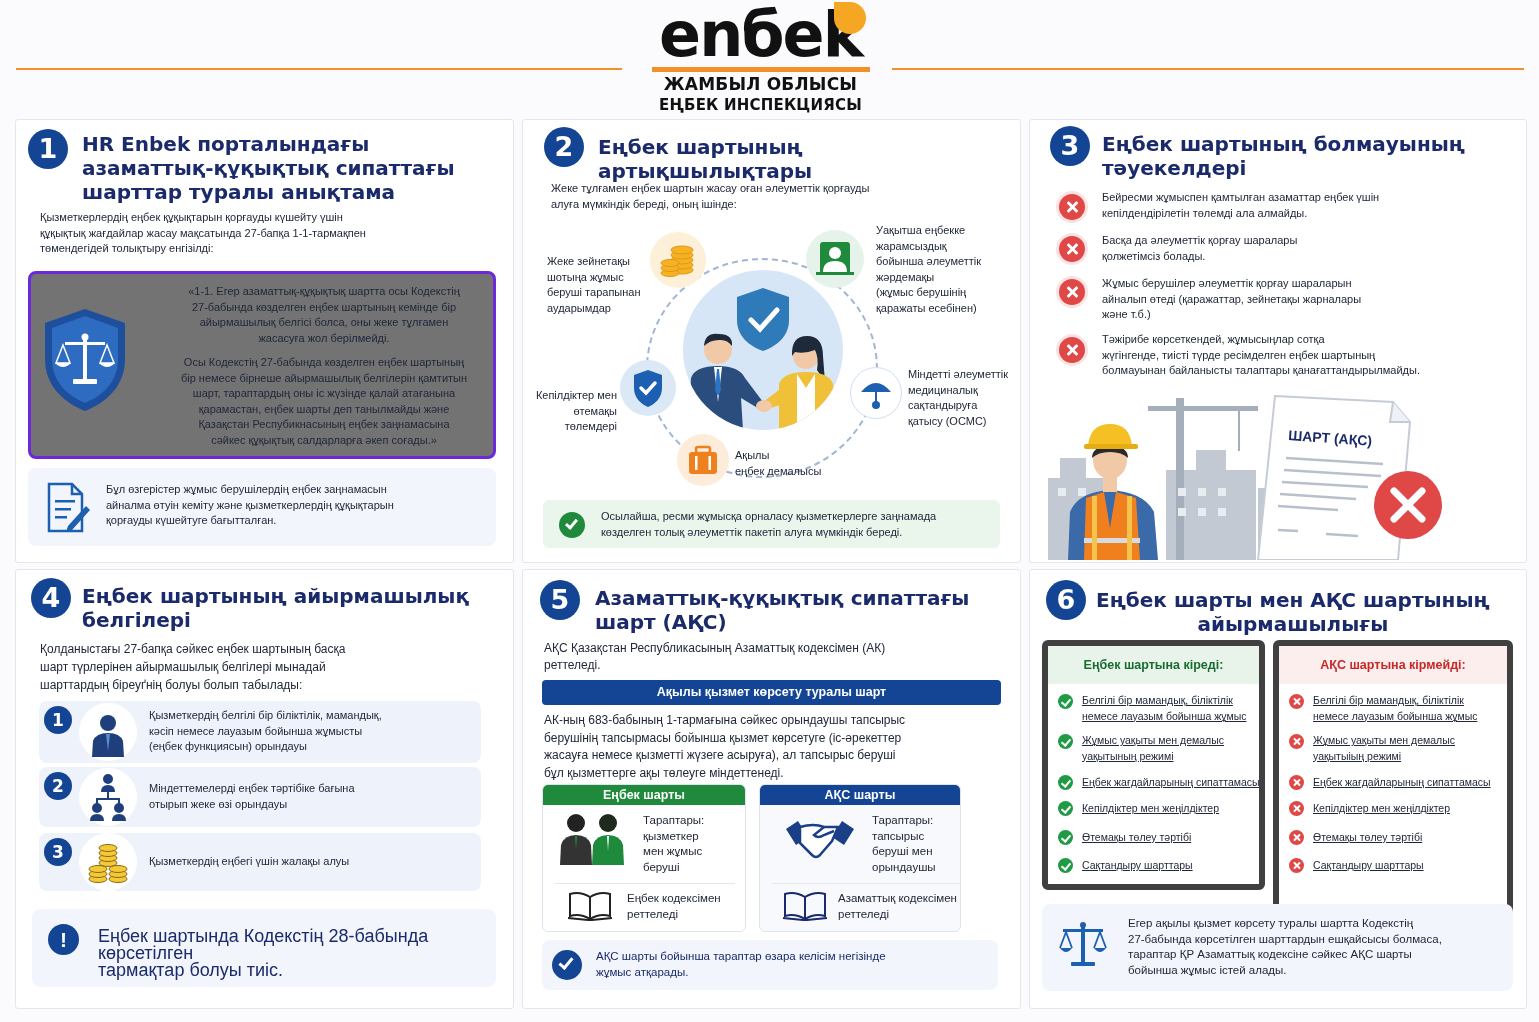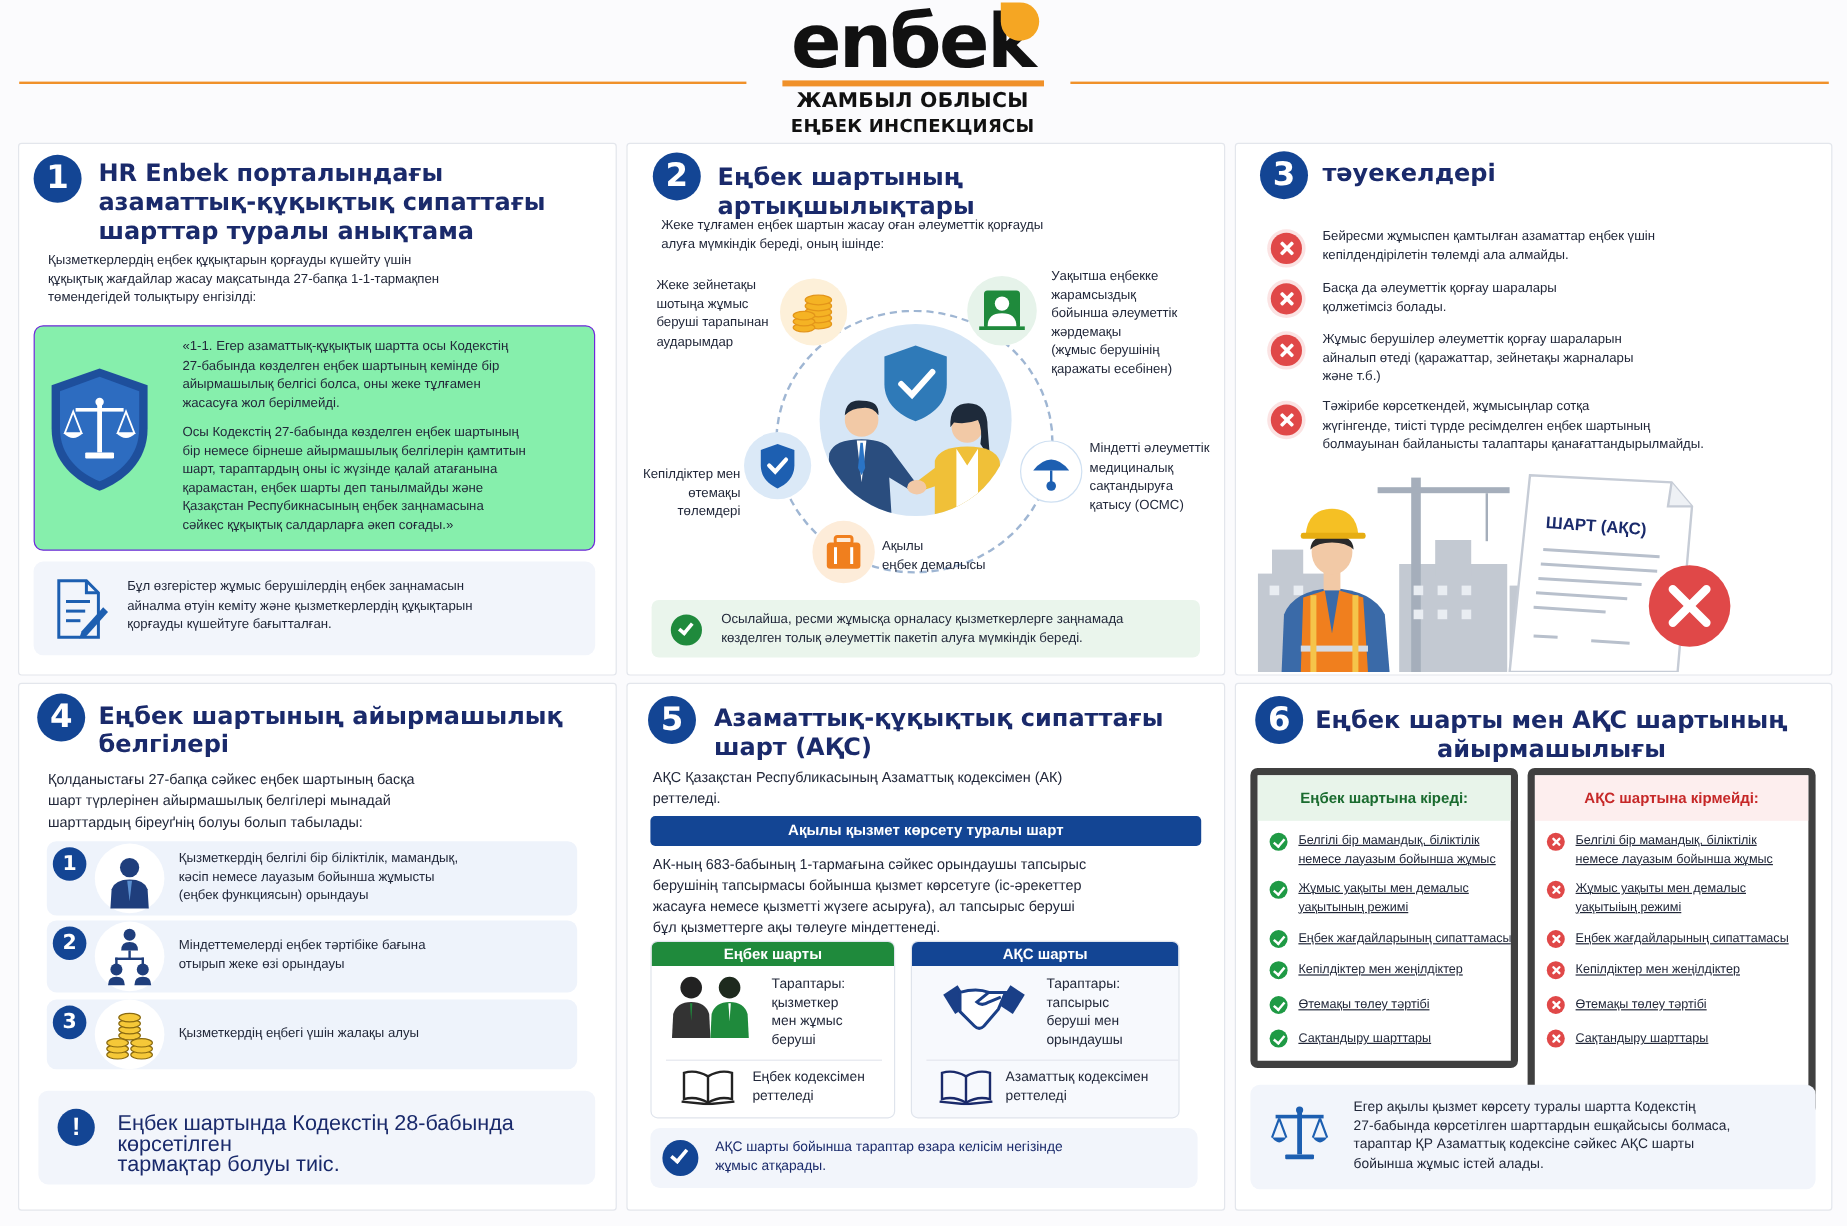--- a/index.html
+++ b/index.html
@@ -25,21 +25,21 @@
   .p3 { left: 1029px; top: 119px; width: 498px; height: 444px; }
   .p4 { left: 15px; top: 569px; width: 499px; height: 440px; }
   .p5 { left: 522px; top: 569px; width: 499px; height: 440px; }
   .p6 { left: 1029px; top: 569px; width: 498px; height: 440px; }
 
   .num { position: absolute; width: 40px; height: 40px; border-radius: 50%; background: #134594; color: #fff; font-weight: bold; font-size: 27px; text-align: center; line-height: 40px; font-family: "DejaVu Sans", sans-serif; }
   .ptitle { position: absolute; font-family: "DejaVu Sans", sans-serif; font-weight: bold; color: #1a2a6b; font-size: 20px; line-height: 24px; }
   .txt { position: absolute; font-size: 12.5px; line-height: 16.5px; color: #22283a; }
   .txt.sm { font-size: 11px; line-height: 15.5px; }
 
-  .tint-box { position: absolute; background: #86efac; border-radius: 8px; border: 1px solid #6d28d9; }
+  .tint-box { position: absolute; background: #737373; border-radius: 8px; border: 3px solid #6d28d9; text-align: center; }
   .soft-box { position: absolute; background: #f2f5fb; border-radius: 8px; }
 
   
   .circ { position: absolute; border-radius: 50%; }
   .xmark { position: absolute; width: 26px; height: 26px; border-radius: 50%; background: #e04848; box-shadow: 0 0 0 3px #fbe3e3; }
   .xmark::before, .xmark::after { content: ""; position: absolute; left: 12px; top: 6px; width: 3px; height: 14px; background: #fff; border-radius: 1px; }
   .xmark::before { transform: rotate(45deg); }
   .xmark::after { transform: rotate(-45deg); }
   .xmark.small { width: 15px; height: 15px; box-shadow: none; }
   .xmark.small::before, .xmark.small::after { left: 6.5px; top: 3px; width: 2px; height: 9px; }
@@ -167,21 +167,21 @@
           <ellipse cx="32" cy="33" rx="11" ry="4"></ellipse>
           <ellipse cx="32" cy="28" rx="11" ry="4"></ellipse>
           <ellipse cx="32" cy="23" rx="11" ry="4"></ellipse>
           <ellipse cx="32" cy="18" rx="11" ry="4"></ellipse>
         <ellipse cx="20" cy="41" rx="9" ry="3.5"></ellipse>
           <ellipse cx="20" cy="36" rx="9" ry="3.5"></ellipse>
           <ellipse cx="20" cy="31" rx="9" ry="3.5"></ellipse>
       </g>
     </svg>
   </div>
-  <div class="txt sm" style="left:24px;top:111px;width:110px;">
+  <div class="txt sm" style="left:24px;top:134px;width:110px;">
     <div>Жеке зейнетақы</div>
     <div>шотыңа жұмыс</div>
     <div>беруші тарапынан</div>
     <div>аударымдар</div>
   </div>
 
   <div class="circ" style="left:283px;top:110px;width:58px;height:58px;background:#e6f3ea;">
     <svg width="58" height="58" viewBox="0 0 58 58">
       <rect x="14" y="12" width="30" height="32" rx="3" fill="#1f8a3c"></rect>
       <circle cx="29" cy="23" r="6" fill="#fff"></circle>
@@ -244,20 +244,21 @@
     <div class="txt sm" style="left:58px;top:9px;width:390px;">
       <div>Осылайша, ресми жұмысқа орналасу қызметкерлерге заңнамада</div>
       <div>көзделген толық әлеуметтік пакетіп алуға мүмкіндік береді.</div>
     </div>
   </div>
 </div>
 
 <div class="panel p3">
   <div class="num" style="left:20px;top:6px;">3</div>
   <div class="ptitle" style="left:72px;top:12px;">
+    <div>Еңбек шартының болмауының</div>
     <div>тәуекелдері</div>
   </div>
   <div class="xmark" style="left:29px;top:74px;"></div>
   <div class="txt sm" style="left:72px;top:70px;width:410px;">
     <div>Бейресми жұмыспен қамтылған азаматтар еңбек үшін</div>
     <div>кепілдендірілетін төлемді ала алмайды.</div>
   </div>
   <div class="xmark" style="left:29px;top:116px;"></div>
   <div class="txt sm" style="left:72px;top:113px;width:410px;">
     <div>Басқа да әлеуметтік қорғау шаралары</div>
@@ -449,21 +450,21 @@
       <path d="M23 6 Q13 0 3 3 L3 25 Q13 22 23 28 Q33 22 43 25 L43 3 Q33 0 23 6 Z" fill="none" stroke="#222" stroke-width="2"></path>
       <line x1="23" y1="6" x2="23" y2="28" stroke="#222" stroke-width="2"></line>
       <path d="M1 27 L21 29 L25 29 L45 27" fill="none" stroke="#222" stroke-width="2"></path>
     </svg>
     <div class="txt sm" style="left:84px;top:106px;width:120px;font-size:11.5px;">
       <div>Еңбек кодексімен</div>
       <div>реттеледі</div>
     </div>
   </div>
 
-  <div class="card" style="left:236px;top:214px;width:224px;height:148px;background:#f7f9fd;">
+  <div class="card" style="left:236px;top:214px;width:202px;height:148px;background:#f7f9fd;">
     <div class="head" style="background:#134594;">АҚС шарты</div>
     <svg style="position:absolute;left:24px;top:30px;" width="72" height="48" viewBox="0 0 72 48">
       <path d="M2 14 L14 6 L24 22 L12 30 Z" fill="#1a3f87"></path>
       <path d="M70 14 L58 6 L48 22 L60 30 Z" fill="#1a3f87"></path>
       <path d="M16 12 Q30 8 40 12 L54 12 L48 26 L36 40 Q32 44 28 40 L16 28 Z" fill="#fff" stroke="#1a3f87" stroke-width="2.5"></path>
       <path d="M40 12 L30 20 Q34 24 40 20 L50 16" fill="none" stroke="#1a3f87" stroke-width="2.5"></path>
     </svg>
     <div class="txt sm" style="left:112px;top:28px;width:120px;font-size:11.5px;">
       <div>Тараптары:</div>
       <div>тапсырыс</div>

